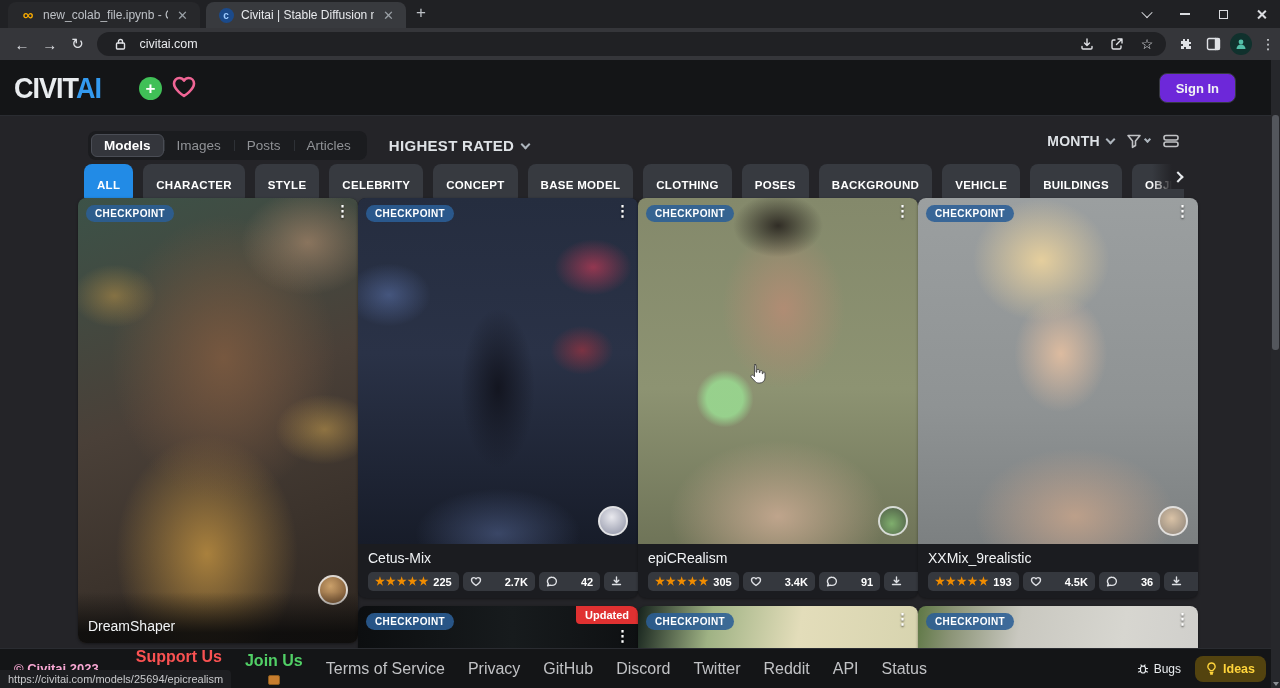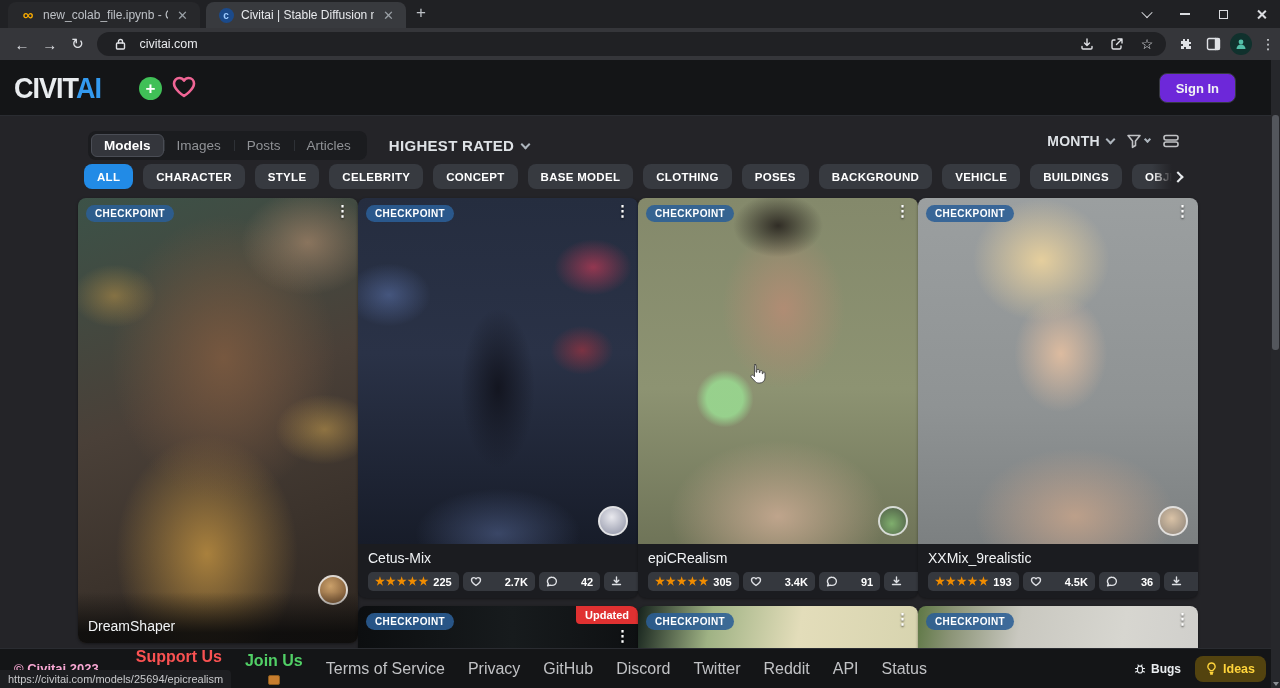--- a/index.html
+++ b/index.html
@@ -63,21 +63,21 @@
   .seg.active { background:#34363c; border:1px solid #4a4d55; border-radius:6px; color:#fff; font-weight:600; padding:3px 12px; }
   .seg.active::before { display:none; }
   .sortdrop { margin-left:22px; display:flex; align-items:center; gap:8px; color:#dee2e6; font-weight:700; font-size:15px; letter-spacing:.3px; }
   .chev { width:7px; height:7px; border-right:2px solid #adb5bd; border-bottom:2px solid #adb5bd; transform:rotate(45deg); margin-top:-3px; }
   .toprow-right { position:absolute; top:133px; right:100px; display:flex; align-items:center; gap:12px; }
   .perioddrop { display:flex; align-items:center; gap:7px; color:#dee2e6; font-weight:700; font-size:14px; letter-spacing:.3px; }
   .iconbtn { display:flex; align-items:center; gap:3px; color:#c1c2c5; }
 
   
   .chiprow { position:absolute; top:164px; left:84px; width:1100px; display:flex; gap:10px; overflow:hidden; }
-  .chip { flex:0 0 auto; height:25px; padding:0 13px; background:#373a40; border-radius:8px; color:#fff; font-size:11.5px;
+  .chip { flex:0 0 auto; height:41px; padding:0 13px; background:#373a40; border-radius:8px; color:#fff; font-size:11.5px;
           font-weight:700; letter-spacing:.3px; display:flex; align-items:center; }
   .chip.active { background:#228be6; }
   .chip-scroll { position:absolute; top:164px; left:1152px; width:36px; height:25px; display:flex; align-items:center; justify-content:flex-end;
                  padding-right:6px; background:linear-gradient(90deg, rgba(36,36,40,0), #242428 55%); }
   .chev-right { width:8px; height:8px; border-right:2.5px solid #e9ecef; border-top:2.5px solid #e9ecef; transform:rotate(45deg); }
 
   
   .cards { position:absolute; top:198px; left:78px; display:flex; gap:10px; }
   .col { width:270px; display:flex; flex-direction:column; gap:8px; }
   .card { position:relative; width:280px; background:#1b1c20; border-radius:8px; overflow:hidden;
@@ -141,21 +141,21 @@
 
   
   .site-footer { position:absolute; left:0; bottom:0; width:1280px; height:40px; background:#141517; border-top:1px solid #2a2c31;
                  display:flex; align-items:center; padding:0 14px; z-index:50; }
   .f-copy { color:#f9a8d4; font-weight:700; font-size:13px; margin-right:37px; }
   .f-link { color:#c1c2c5; font-size:16px; font-weight:500; margin-right:23px; display:flex; align-items:center; gap:5px;flex-direction:column; }
   .f-link.support { color:#fa5252; font-weight:600; }
   .f-link.join { color:#51cf66; font-weight:600; }
   .join-ico { width:12px; height:10px; background:#c77d2e; border-radius:2px; display:inline-block; border:1px solid #8a5a1e; }
   .f-right { margin-left:auto; display:flex; align-items:center; gap:14px; }
-  .f-bugs { color:#e9ecef; font-size:12px; font-weight:700; display:flex; align-items:center; gap:5px; }
+  .f-bugs { color:#e9ecef; font-size:12px; font-weight:400; display:flex; align-items:center; gap:5px; }
   .f-ideas { height:26px; padding:0 11px; background:#53430f; border-radius:8px; color:#ffd43b; font-size:12.5px; font-weight:600;
              display:flex; align-items:center; gap:6px; }
   .statusbubble { position:absolute; left:0; bottom:0; height:18px; background:#1d1e21; color:#c8c9cb; font-size:11px;
                   display:flex; align-items:center; padding:0 8px; border-radius:0 4px 0 0; z-index:60; }
 
   
   .scrollbar { position:absolute; right:0; top:60px; width:9px; height:628px; background:#26272b; z-index:70; }
   .scroll-thumb { position:absolute; left:1px; top:55px; width:7px; height:235px; background:#53565c; border-radius:3px; }
   .scroll-arrow { position:absolute; left:0; bottom:2px; width:9px; display:flex; justify-content:center; }
   .scroll-arrow::before { content:""; width:0; height:0; border-left:3px solid transparent; border-right:3px solid transparent;

